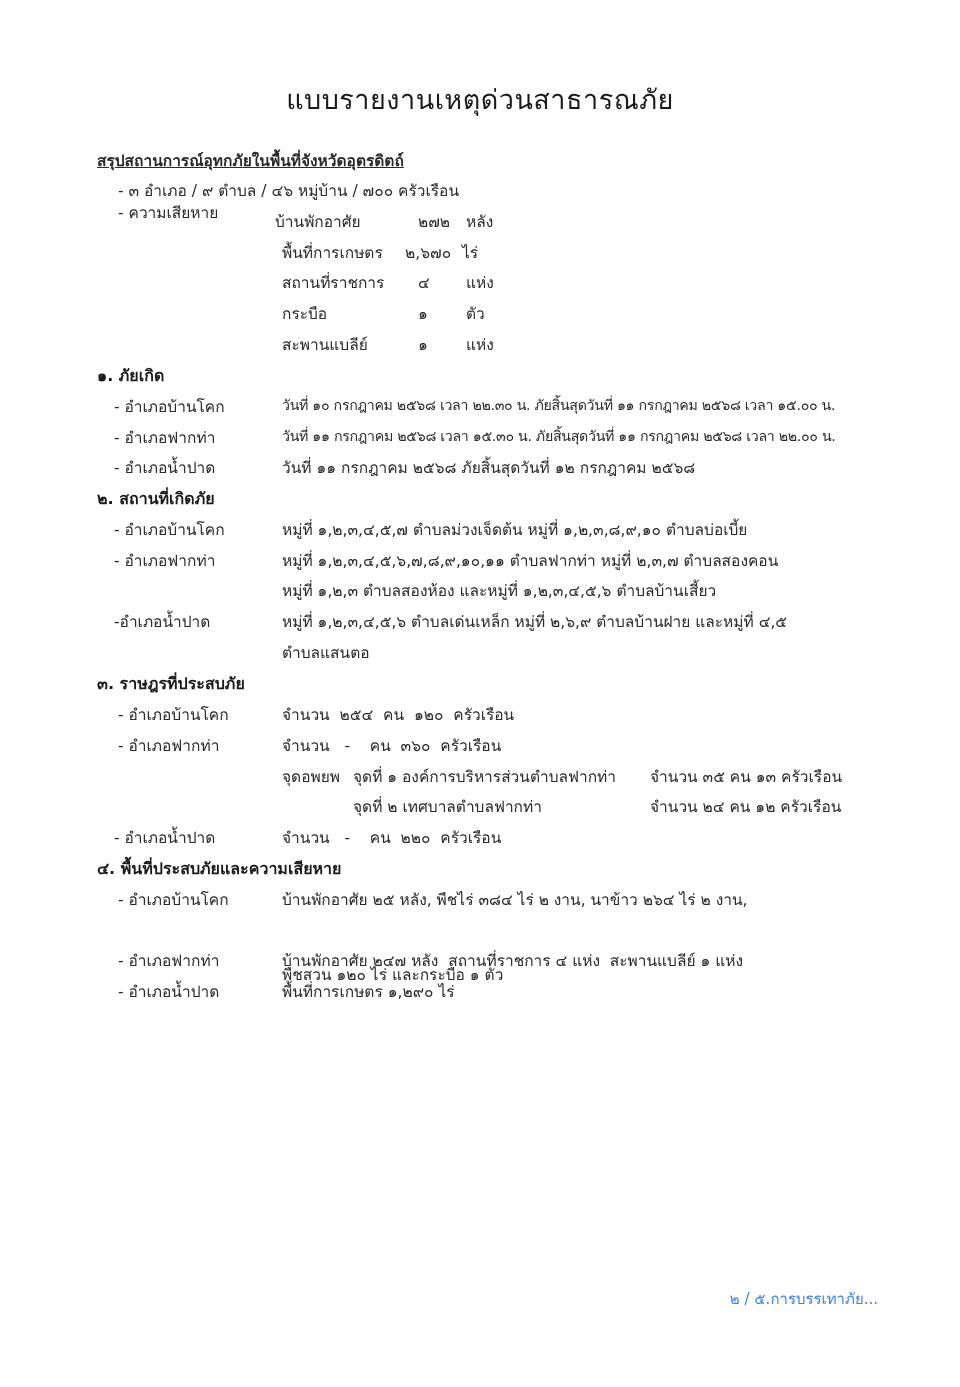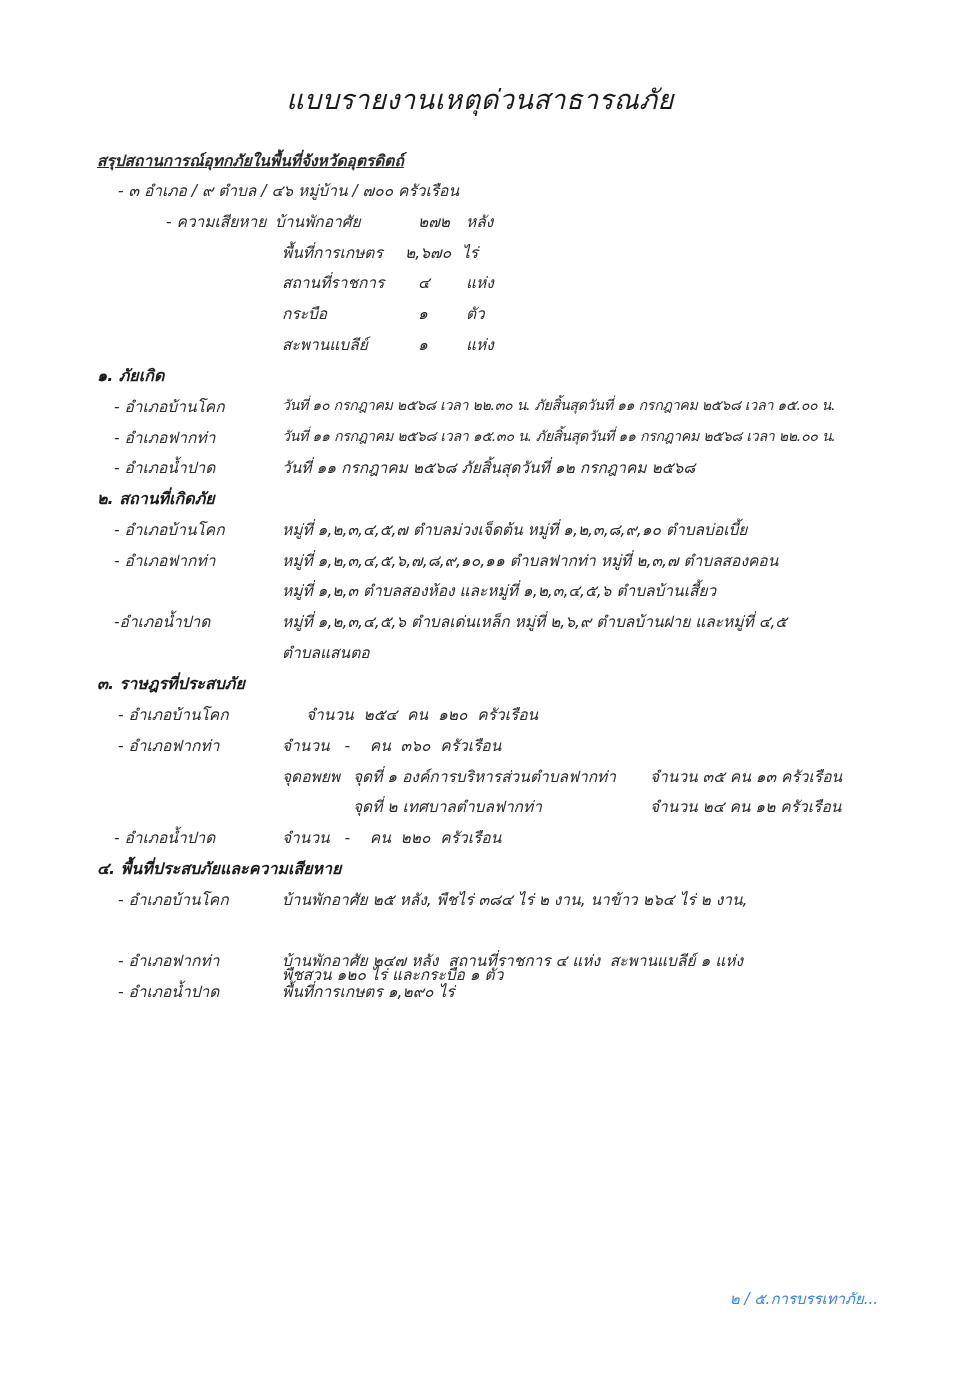--- a/index.html
+++ b/index.html
@@ -1,36 +1,36 @@
 <!DOCTYPE html>
 <html><head>
 <meta charset="utf-8">
 <style>
   html, body { margin: 0; padding: 0; background: #ffffff; }
   body { width: 960px; height: 1387px; position: relative; overflow: hidden;
          font-family: "DejaVu Sans", "Liberation Sans", sans-serif; color: #222; }
-  .page { position: absolute; left: 0; top: 0; width: 960px; height: 1133px; font-style: italic; }
+  .page { position: absolute; left: 0; top: 0; width: 960px; height: 1133px; }
   .title { position: absolute; top: 78px; left: 0; width: 960px; text-align: center;
            font-size: 27px; font-weight: normal; color: #1a1a1a; letter-spacing: 0.5px; }
   .line { position: absolute; font-size: 15.5px; white-space: nowrap; color: #2a2a2a; }
   .heading { font-weight: bold; font-size: 16px; color: #1a1a1a; }
   .underline { text-decoration: underline; font-weight: bold; }
   .footer { position: absolute; top: 1287px; right: 82px; font-size: 15px; color: #3b82f6; }
 </style>
 </head>
 <body>
 
 <div class="page">
 
   <div class="title">แบบรายงานเหตุด่วนสาธารณภัย</div>
 
   <div class="line underline" style="top:148px; left:97px;">สรุปสถานการณ์อุทกภัยในพื้นที่จังหวัดอุตรดิตถ์</div>
   <div class="line" style="top:178px; left:118px;">- ๓ อำเภอ / ๙ ตำบล / ๔๖ หมู่บ้าน / ๗๐๐ ครัวเรือน</div>
 
-  <div class="line" style="top:209px; left:118px;margin-left:48px;">- ความเสียหาย</div>
+  <div class="line" style="top:200px; left:118px;">- ความเสียหาย</div>
 
   <div class="line" style="top:209px; left:275px;">บ้านพักอาศัย</div>
   <div class="line" style="top:209px; left:418px;">๒๗๒</div>
   <div class="line" style="top:209px; left:466px;">หลัง</div>
 
   <div class="line" style="top:240px; left:282px;">พื้นที่การเกษตร</div>
   <div class="line" style="top:240px; left:405px;">๒,๖๗๐</div>
   <div class="line" style="top:240px; left:462px;">ไร่</div>
 
   <div class="line" style="top:270px; left:282px;">สถานที่ราชการ</div>
@@ -58,21 +58,21 @@
   <div class="line" style="top:517px; left:282px;">หมู่ที่ ๑,๒,๓,๔,๕,๗ ตำบลม่วงเจ็ดต้น หมู่ที่ ๑,๒,๓,๘,๙,๑๐ ตำบลบ่อเบี้ย</div>
   <div class="line" style="top:548px; left:114px;">- อำเภอฟากท่า</div>
   <div class="line" style="top:548px; left:282px;">หมู่ที่ ๑,๒,๓,๔,๕,๖,๗,๘,๙,๑๐,๑๑ ตำบลฟากท่า หมู่ที่ ๒,๓,๗ ตำบลสองคอน</div>
   <div class="line" style="top:578px; left:282px;">หมู่ที่ ๑,๒,๓ ตำบลสองห้อง และหมู่ที่ ๑,๒,๓,๔,๕,๖ ตำบลบ้านเสี้ยว</div>
   <div class="line" style="top:609px; left:114px;">-อำเภอน้ำปาด</div>
   <div class="line" style="top:609px; left:282px;">หมู่ที่ ๑,๒,๓,๔,๕,๖ ตำบลเด่นเหล็ก หมู่ที่ ๒,๖,๙ ตำบลบ้านฝาย และหมู่ที่ ๔,๕</div>
   <div class="line" style="top:640px; left:282px;">ตำบลแสนตอ</div>
 
   <div class="line heading" style="top:671px; left:97px;">๓. ราษฎรที่ประสบภัย</div>
   <div class="line" style="top:702px; left:118px;">- อำเภอบ้านโคก</div>
-  <div class="line" style="top:702px; left:282px; white-space:pre;margin-left:24px;">จำนวน  ๒๕๔  คน  ๑๒๐  ครัวเรือน</div>
+  <div class="line" style="top:702px; left:282px; white-space:pre;">จำนวน  ๒๕๔  คน  ๑๒๐  ครัวเรือน</div>
   <div class="line" style="top:733px; left:118px;">- อำเภอฟากท่า</div>
   <div class="line" style="top:733px; left:282px; white-space:pre;">จำนวน   -    คน  ๓๖๐  ครัวเรือน</div>
 
   <div class="line" style="top:764px; left:282px;">จุดอพยพ</div>
   <div class="line" style="top:764px; left:353px;">จุดที่ ๑ องค์การบริหารส่วนตำบลฟากท่า</div>
   <div class="line" style="top:764px; left:650px;">จำนวน ๓๕ คน ๑๓ ครัวเรือน</div>
   <div class="line" style="top:794px; left:353px;">จุดที่ ๒ เทศบาลตำบลฟากท่า</div>
   <div class="line" style="top:794px; left:650px;">จำนวน ๒๔ คน ๑๒ ครัวเรือน</div>
 
   <div class="line" style="top:825px; left:114px;">- อำเภอน้ำปาด</div>

